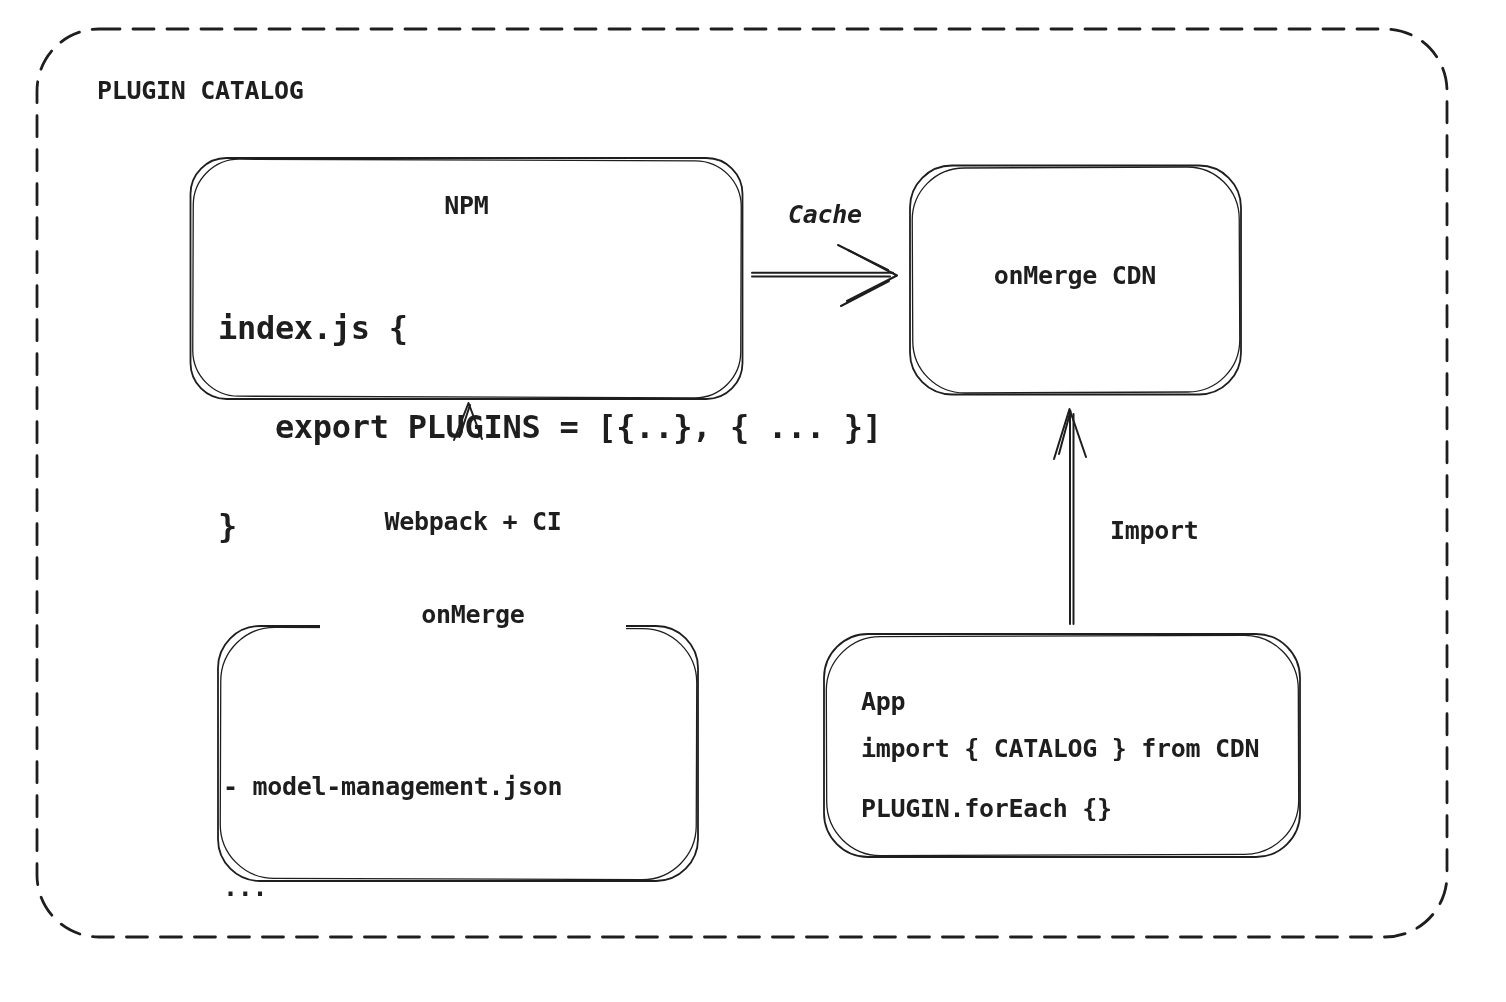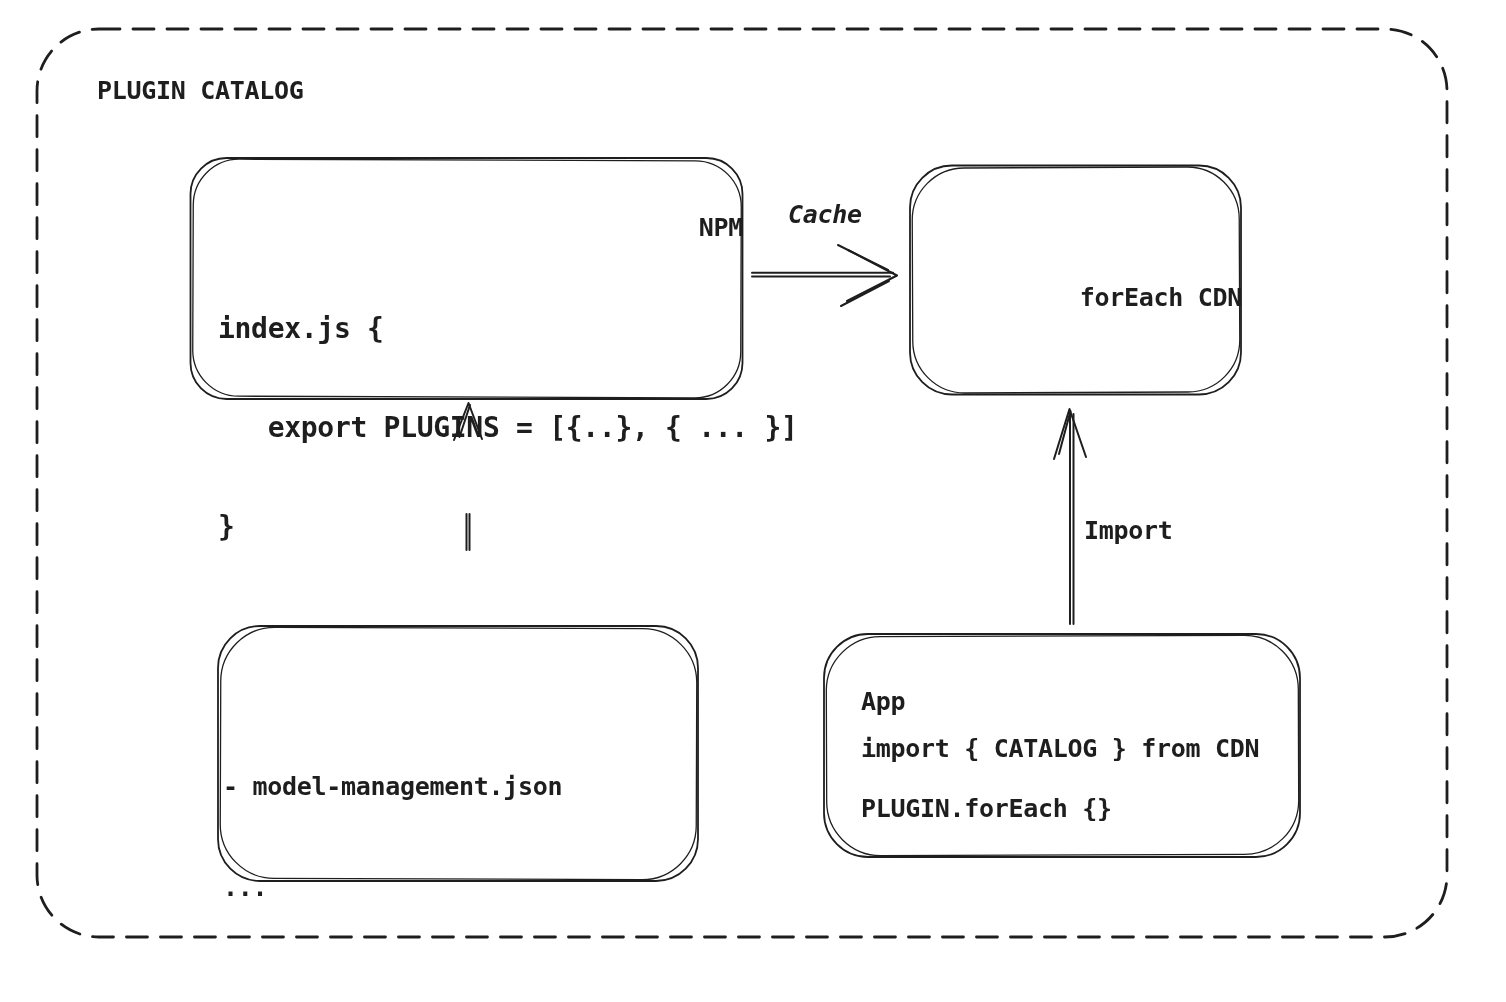--- a/index.html
+++ b/index.html
@@ -31,22 +31,22 @@
   .txt {
     position: absolute;
     font-family: "DejaVu Sans Mono", "Liberation Mono", monospace;
     font-weight: 600;
     color: #1e1e1e;
     font-size: 25px;
     line-height: 1.24;
     white-space: pre;
     letter-spacing: -0.3px;
   }
-  .center { text-align: right; margin-top: 22px; }
-  .code { font-size: 28px; line-height: 33px; }
+  .center { text-align: center; }
+  .code { font-size: 32px; line-height: 33px; }
   .list { line-height: 33.5px; }
   .edge-label-stacked {
     line-height: 31px;
     background: #ffffff;
     padding: 0 4px;
   }
 </style>
 </head>
 <body>
 
@@ -105,27 +105,31 @@
 
   <div class="txt center" style="left:190px; top:190px; width:553px;">NPM</div>
   <div class="txt code" style="left:218px; top:246px;">
     <div>index.js {</div>
     <div>   export PLUGINS = [{..}, { ... }]</div>
     <div>}</div>
   </div>
 
   <div class="txt" style="left:788px; top:199px;font-style:italic;">Cache</div>
 
-  <div class="txt center" style="left:908px; top:260px; width:334px;">forEach CDN</div>
+  <div class="txt center" style="left:908px; top:260px; width:334px;">onMerge CDN</div>
 
+  <div class="txt center edge-label-stacked" style="left:320px; top:444px; width:298px;">
+    <div>Webpack + CI</div>
+    <div>onMerge</div>
+  </div>
 
   <div class="txt list" style="left:223px; top:703px;">
     <div>- model-management.json</div>
     <div>...</div>
   </div>
 
-  <div class="txt" style="left:1084px; top:515px;">Import</div>
+  <div class="txt" style="left:1110px; top:515px;">Import</div>
 
   <div class="txt" style="left:861px; top:678px;margin-top:8px;">App</div>
   <div class="txt" style="left:861px; top:733px;">import { CATALOG } from CDN</div>
   <div class="txt" style="left:861px; top:793px;">PLUGIN.forEach {}</div>
 
 </div>
 
 </body></html>

